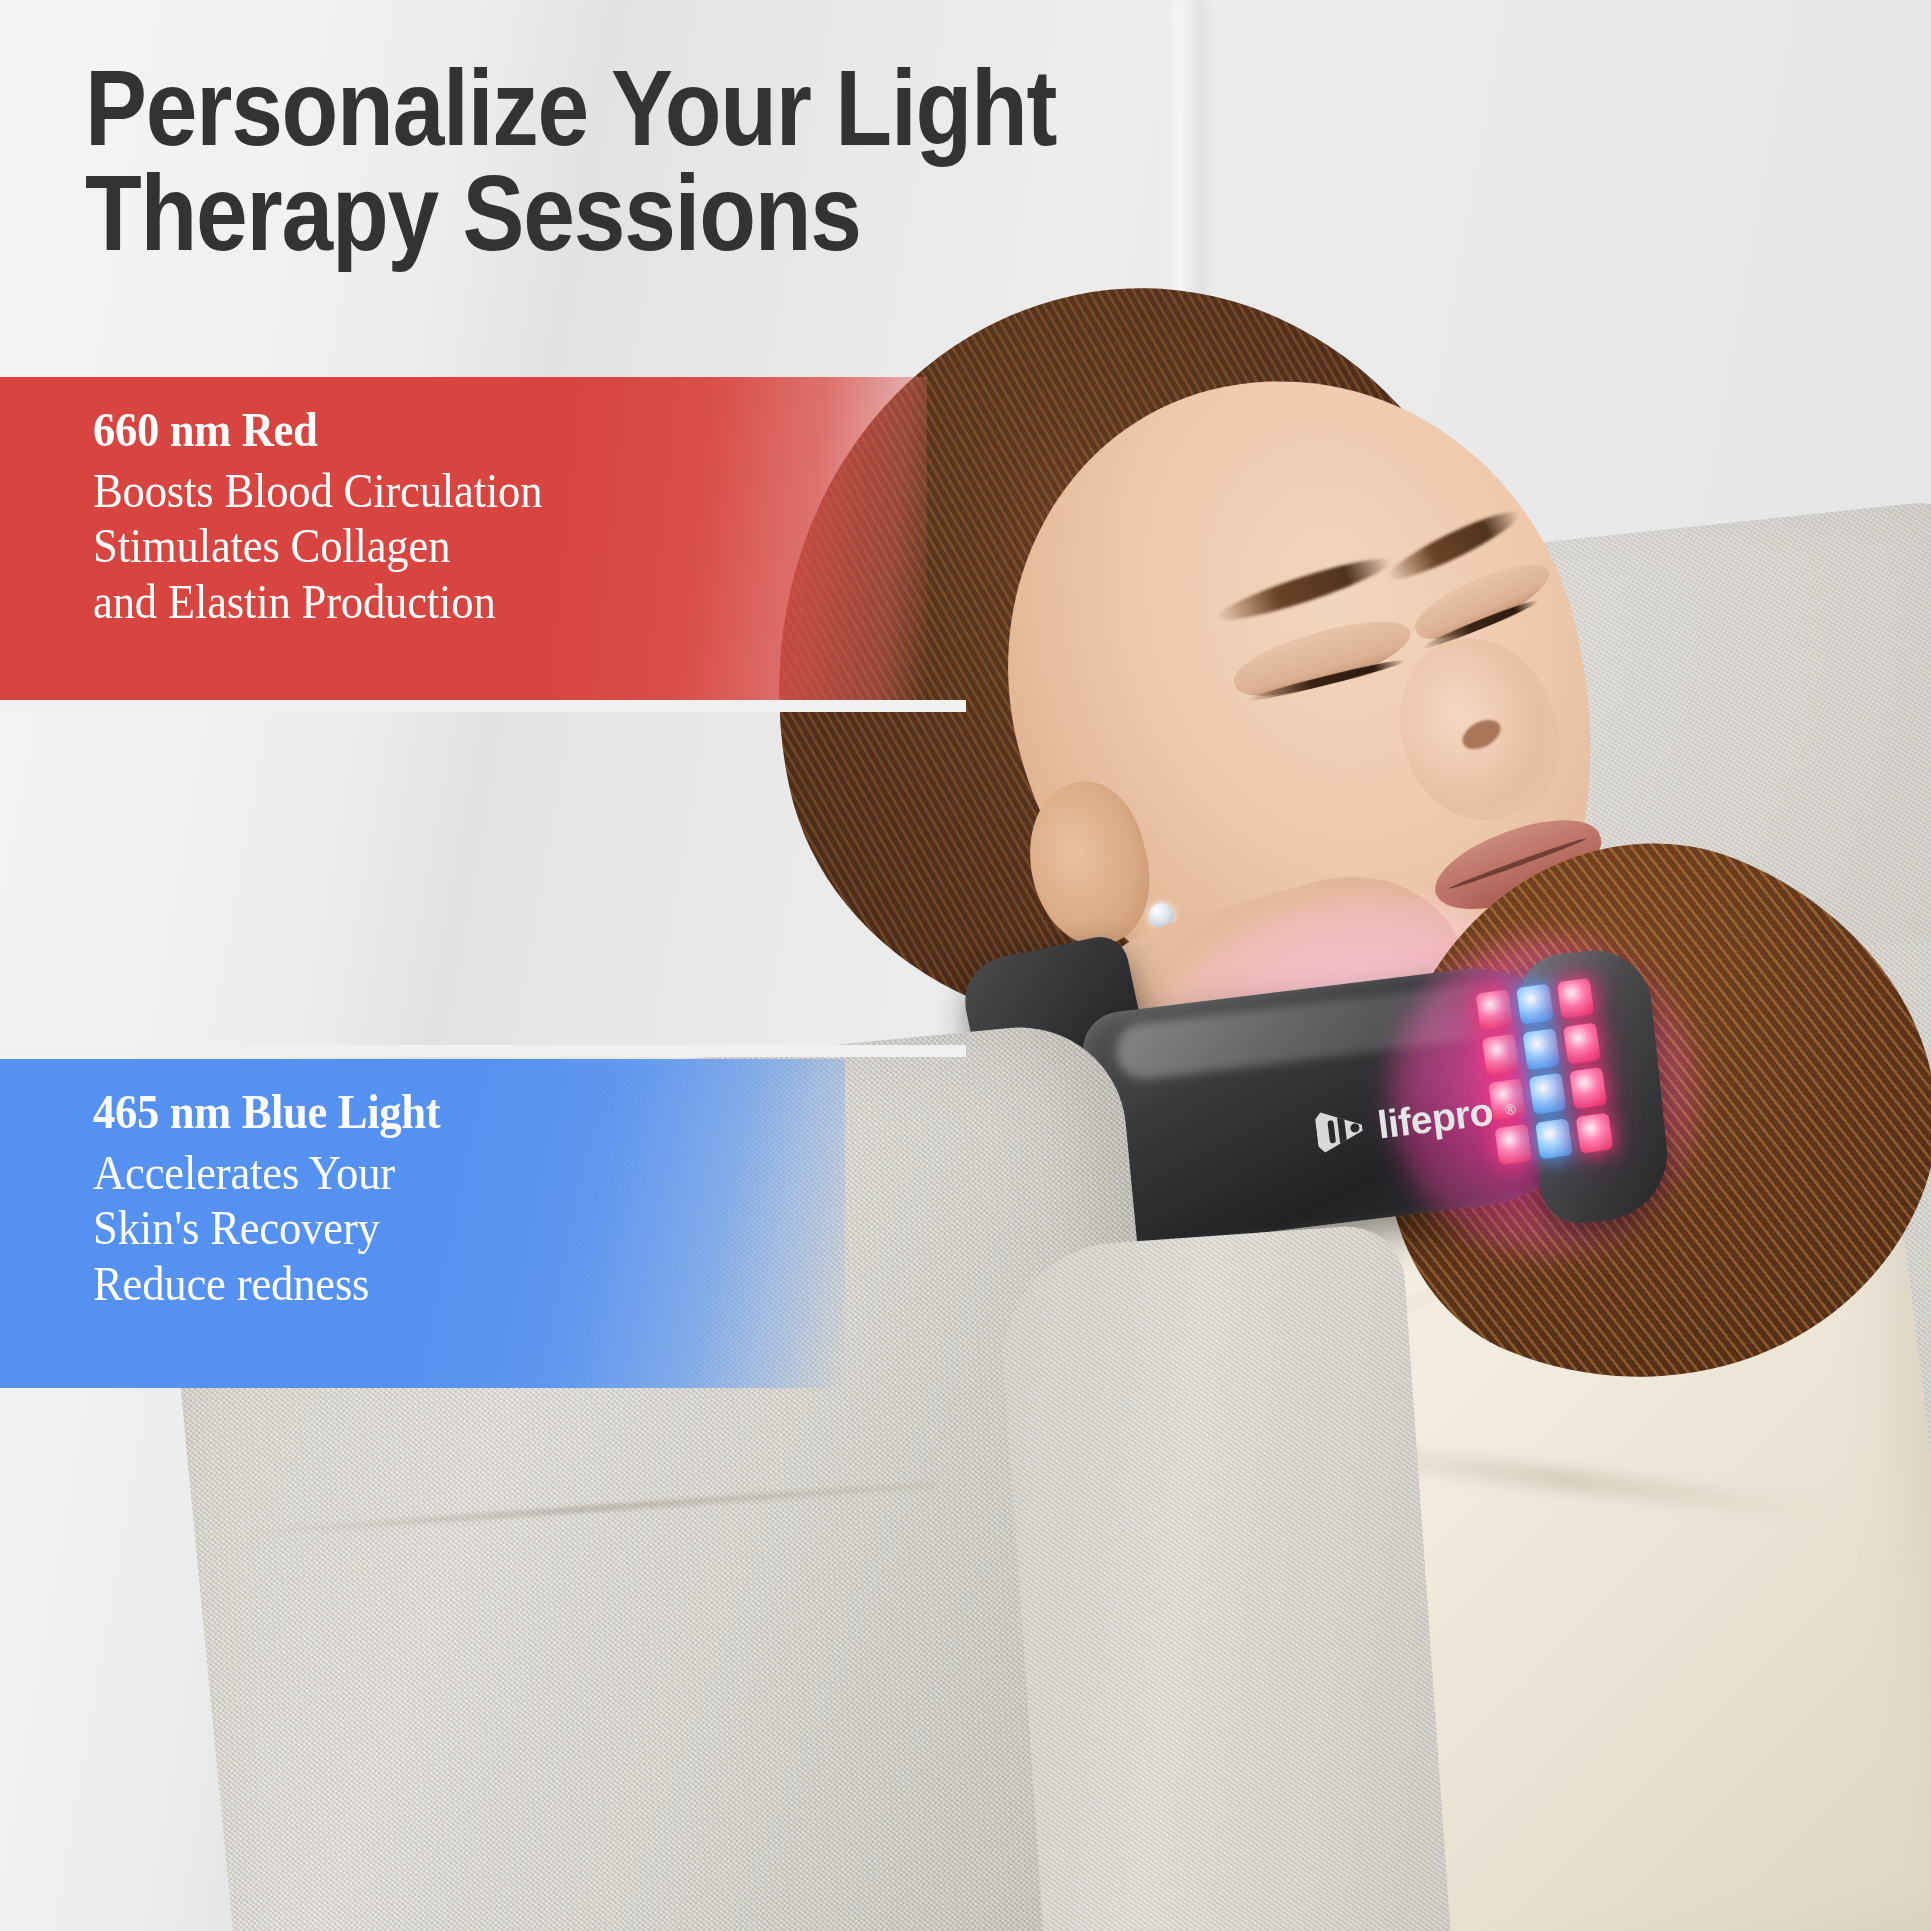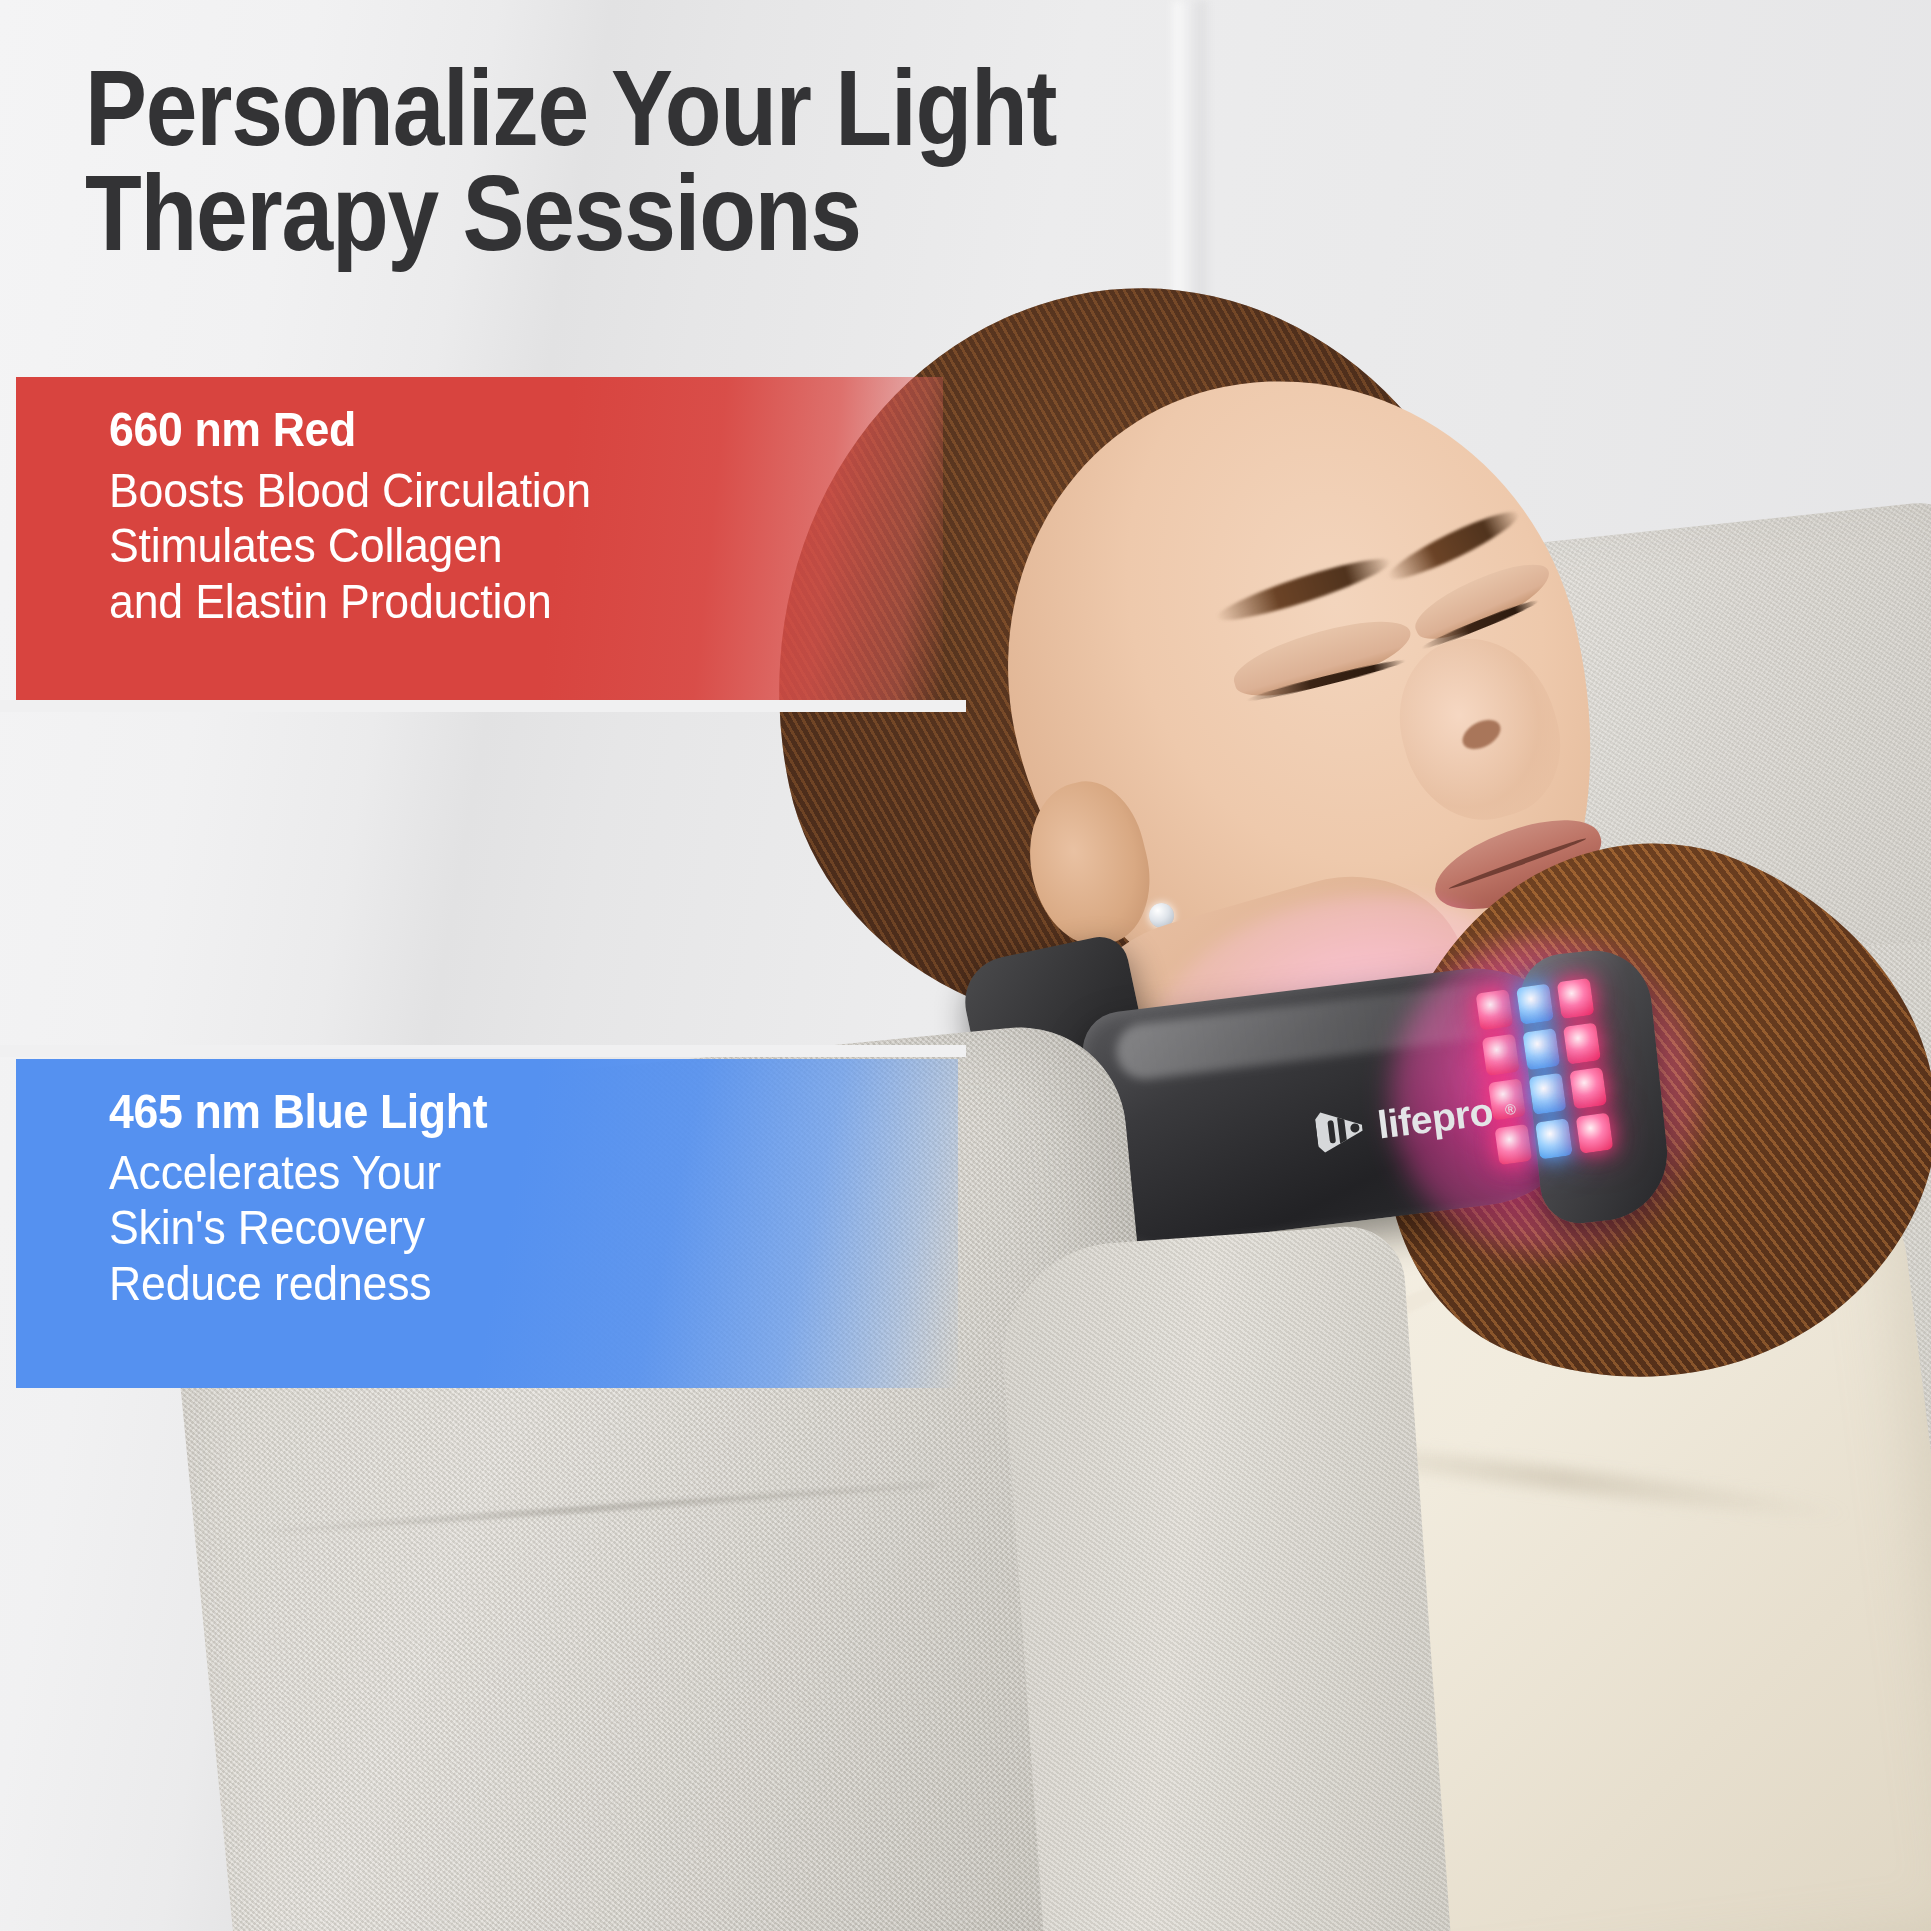--- a/index.html
+++ b/index.html
@@ -296,23 +296,24 @@
     color:#333335;
     font-size:108px; line-height:.97; font-weight:700;
     letter-spacing:-1.4px;
     transform:scaleX(.86); transform-origin:left top;
     z-index:6;
   }
   .headline .ln { display:block; white-space:nowrap; }
 
   
   .banner {
-    position:absolute; left:16px; z-index:7;
+    position:absolute; left:0; z-index:7;
     padding:25px 0 29px 93px;
     color:#ffffff;
+    font-family:Liberation Serif, serif;
   }
   .banner .title {
     font-size:48px; font-weight:700; letter-spacing:-0.4px;
     transform:scaleX(.93); transform-origin:left center;
     margin-bottom:5.8px; white-space:nowrap;
   }
   .banner .line {
     font-size:48px; font-weight:400; line-height:1.16; letter-spacing:-0.2px;
     transform:scaleX(.93); transform-origin:left center;
     white-space:nowrap;
@@ -322,21 +323,21 @@
     top:377px; width:927px; height:323px;
     background:linear-gradient(96deg,#d8443f 0%, #d8443f 58%, rgba(216,68,63,.94) 74%,
                rgba(219,82,77,.80) 86%, rgba(222,96,92,.45) 95%, rgba(224,110,106,0) 100%);
   }
   #banner-pink {
     top:712px; width:966px; height:333px;
     background:linear-gradient(96deg,#f9687f 0%, #f9687f 55%, rgba(249,104,127,.93) 72%,
                rgba(249,118,140,.78) 85%, rgba(250,135,155,.42) 95%, rgba(250,150,168,0) 100%);
   }
   #banner-blue {
-    top:1059px; width:942px; height:329px;
+    top:1059px; width:845px; height:329px;
     background:linear-gradient(102deg,#5591f0 0%, #5591f0 52%, rgba(85,145,240,.92) 68%,
                rgba(100,156,242,.75) 82%, rgba(120,170,244,.38) 93%, rgba(140,184,246,0) 100%);
   }
 
   .divider { position:absolute; left:0; height:11.6px; background:#f0f0f1; z-index:8; }
   #div-1 { top:700px; width:966px; }
   #div-2 { top:1045px; width:966px; }
 </style>
 </head>
 <body>

